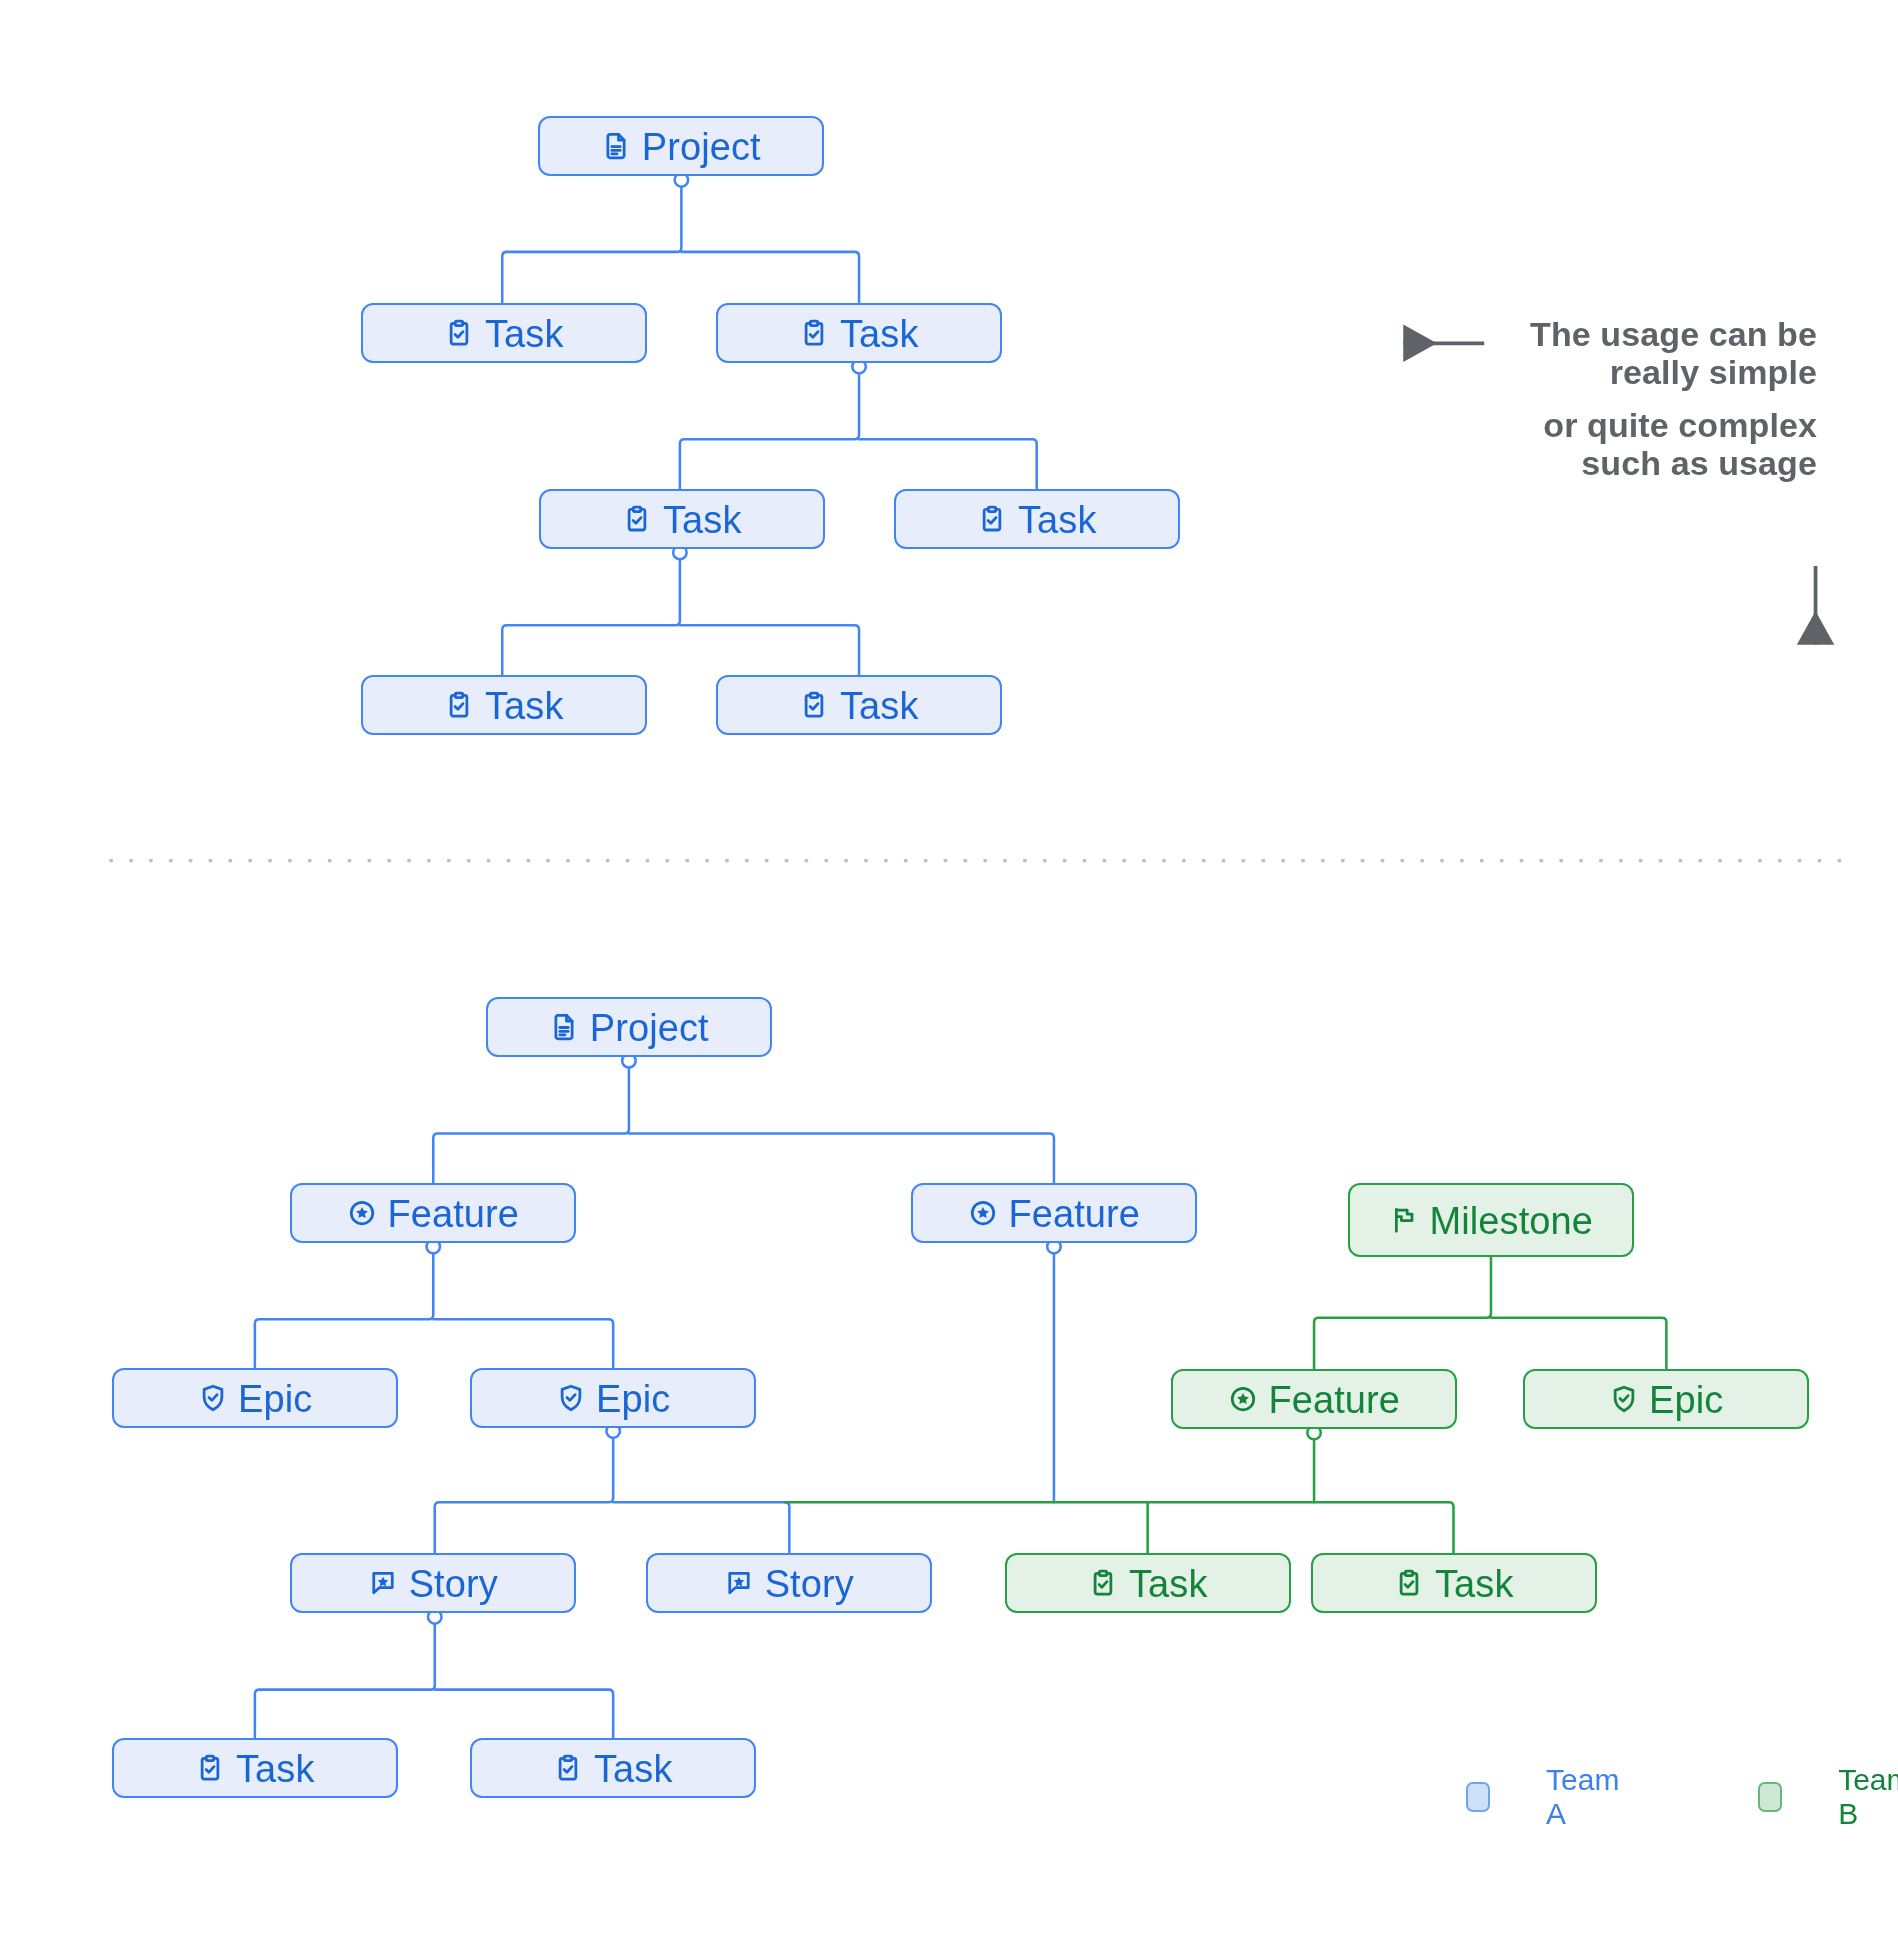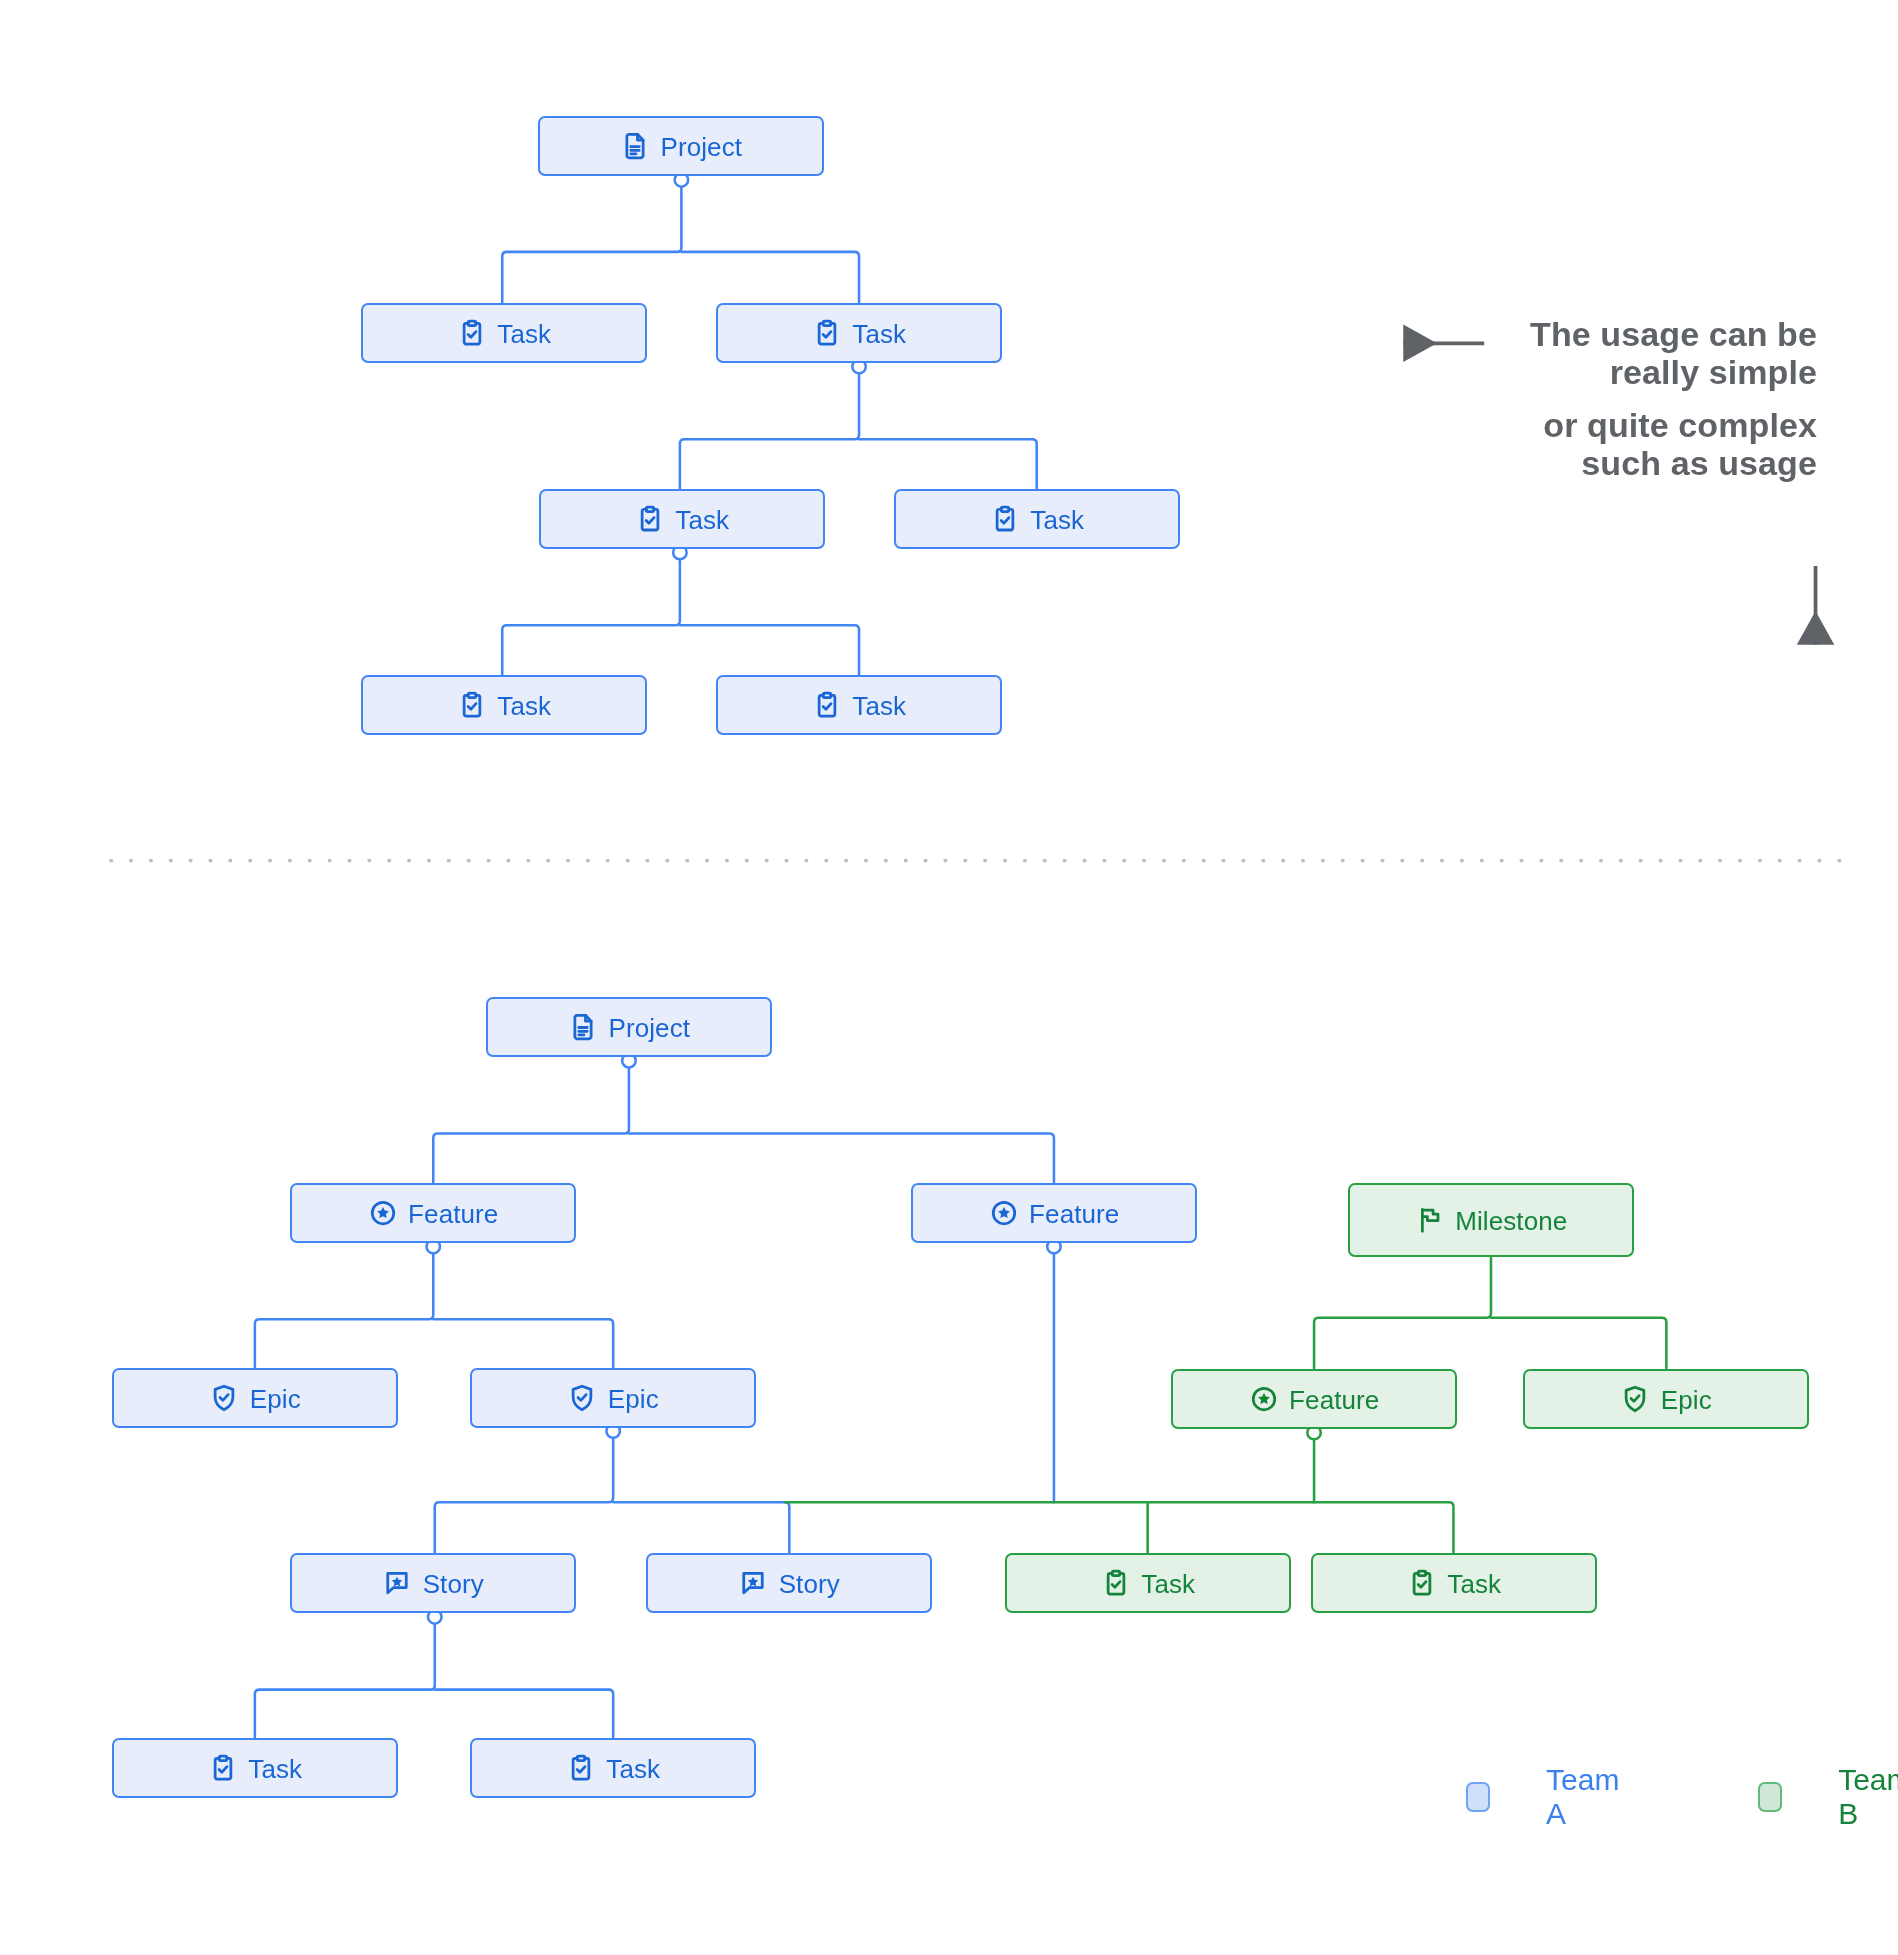--- a/index.html
+++ b/index.html
@@ -6,22 +6,22 @@
   body{
     width:1898px;height:1955px;position:relative;overflow:hidden;
     font-family:"Liberation Sans","DejaVu Sans",sans-serif;
   }
   #stage{position:absolute;left:0;top:0;width:1898px;height:1955px;}
   svg.layer{position:absolute;left:0;top:0;width:1898px;height:1955px;pointer-events:none;}
 
   .node{
     position:absolute;box-sizing:border-box;
     display:flex;align-items:center;justify-content:center;gap:10.5px;
-    border-radius:7px;border-width:2.2px;border-style:solid;
-    font-size:26px;font-weight:400;letter-spacing:0.1px;
+    border-radius:12px;border-width:2.2px;border-style:solid;
+    font-size:38px;font-weight:400;letter-spacing:0.1px;
     white-space:nowrap;
   }
   .node .ico{display:inline-flex;align-items:center;justify-content:center;line-height:0;}
   .node .lbl{line-height:1;position:relative;top:0.7px;}
 
   .team-a{background:#e8edfb;border-color:#4285f4;color:#1a66d4;}
   .team-b{background:#e4f1e6;border-color:#27a043;color:#13843a;}
 
   .annot{
     position:absolute;color:#5f6368;font-size:34px;line-height:1.12;

